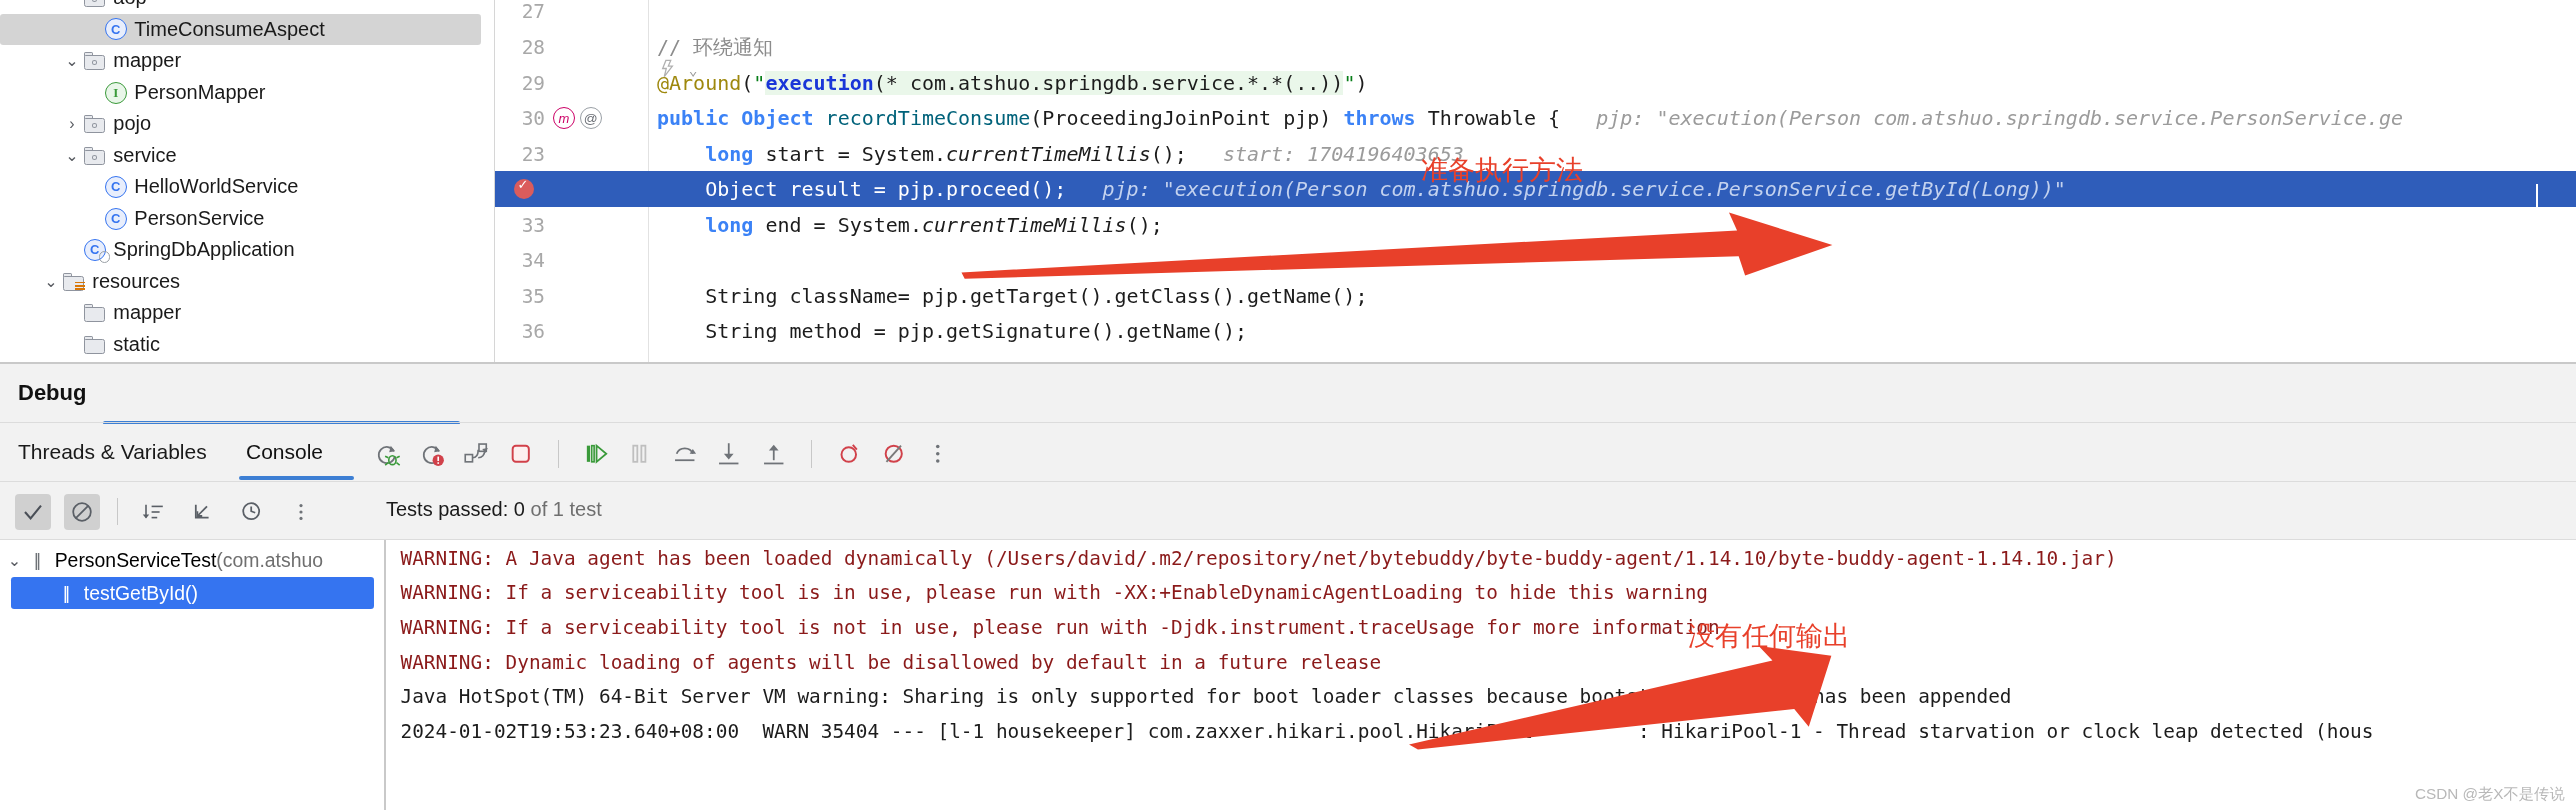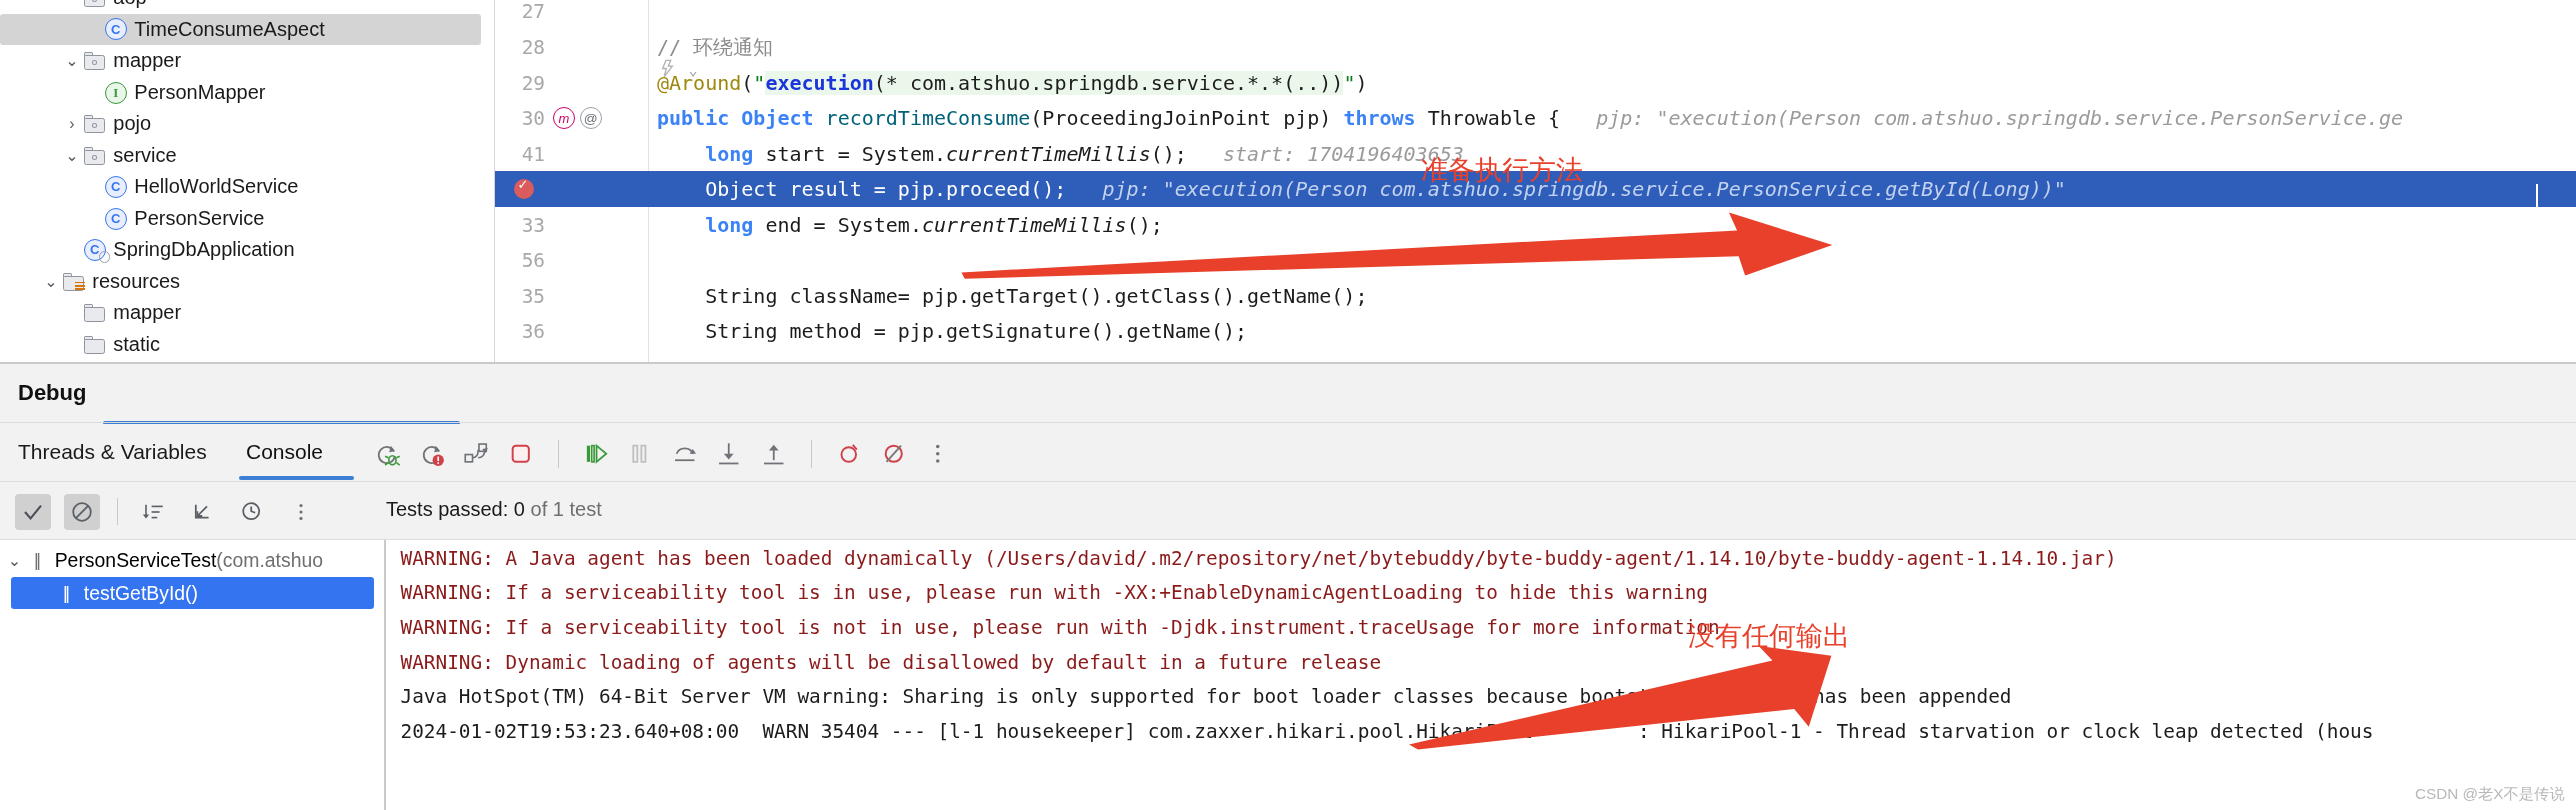--- a/index.html
+++ b/index.html
@@ -280,37 +280,37 @@
         </div>
         <div class="code-row" style="top: 100px;">
           <div class="lineno mono">30</div>
           <div class="gicons">
             <span class="g-m">m</span>
             <span class="g-at">@</span>
           </div>
           <div class="codetext mono"><span style="white-space:pre"></span><span class="k">public</span> <span class="k">Object</span> <span class="meth">recordTimeConsume</span>(ProceedingJoinPoint pjp) <span class="k">throws</span> Throwable {<span class="hint">   pjp: "execution(Person com.atshuo.springdb.service.PersonService.ge</span></div>
         </div>
         <div class="code-row" style="top: 136px;">
-          <div class="lineno mono">41</div>
+          <div class="lineno mono">23</div>
           <div class="gicons"></div>
           <div class="codetext mono"><span style="white-space:pre">    </span><span class="k">long</span> start = System.<span class="fld-it">currentTimeMillis</span>();<span class="hint">   start: 1704196403653</span></div>
         </div>
         <div class="code-row highlight" style="top: 171px;">
           <div class="gicons" style="left: 0px; width: 57px; justify-content: center;">
             <span class="bp-dot"></span>
           </div>
           <div class="codetext mono"><span style="white-space:pre">    </span>Object result = pjp.proceed();<span class="hint">   pjp: "execution(Person com.atshuo.springdb.service.PersonService.getById(Long))"</span></div>
         </div>
         <div class="code-row" style="top: 207px;">
           <div class="lineno mono">33</div>
           <div class="gicons"></div>
           <div class="codetext mono"><span style="white-space:pre">    </span><span class="k">long</span> end = System.<span class="fld-it">currentTimeMillis</span>();</div>
         </div>
         <div class="code-row" style="top: 242px;">
-          <div class="lineno mono">56</div>
+          <div class="lineno mono">34</div>
           <div class="gicons"></div>
           <div class="codetext mono"></div>
         </div>
         <div class="code-row" style="top: 278px;">
           <div class="lineno mono">35</div>
           <div class="gicons"></div>
           <div class="codetext mono"><span style="white-space:pre">    </span>String className= pjp.getTarget().getClass().getName();</div>
         </div>
         <div class="code-row" style="top: 313px;">
           <div class="lineno mono">36</div>

